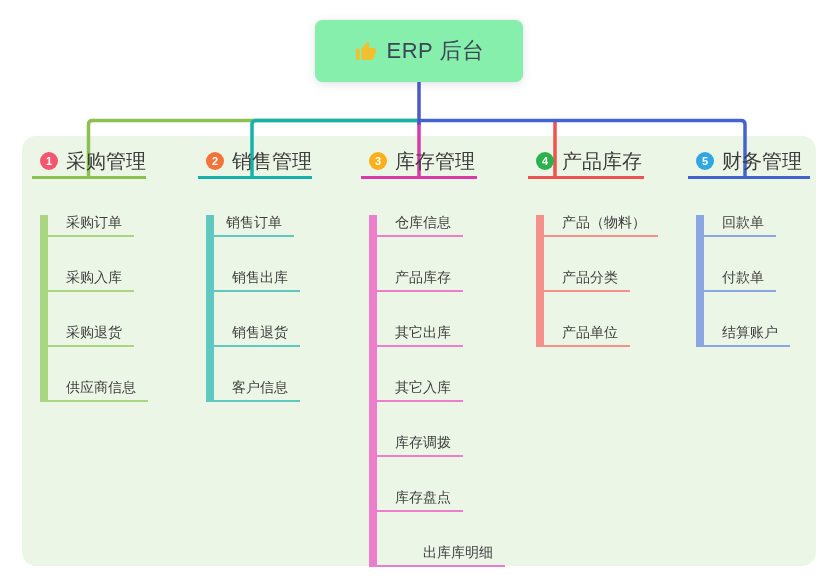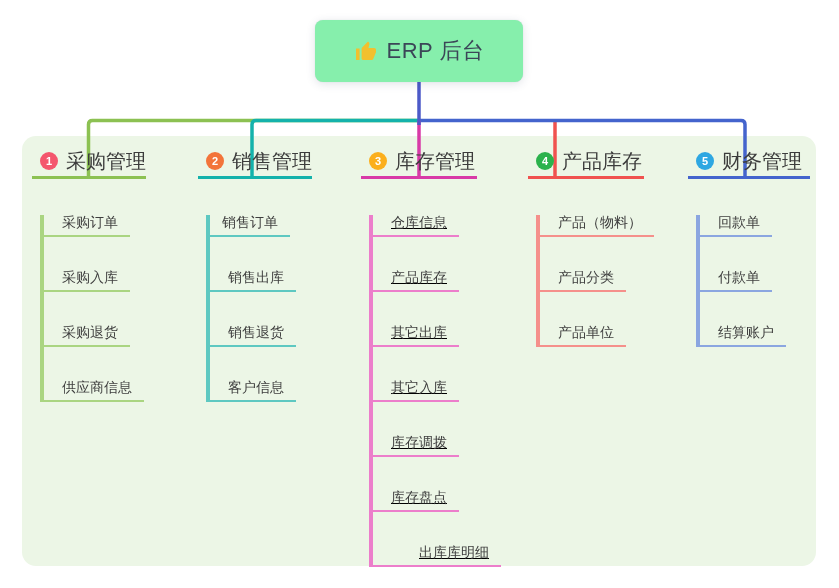--- a/index.html
+++ b/index.html
@@ -80,21 +80,21 @@
     flex: 0 0 auto;
   }
   .branch-title {
     font-size: 20px;
     font-weight: 500;
     color: #3c3c3c;
     white-space: nowrap;
   }
   .children {
     margin-left: 8px;
-    border-left: 4px solid #f9a8d4;
+    border-left: 8px solid #f9a8d4;
     margin-top: 36px;
   }
   .child {
     width: fit-content;
     border-bottom: 2px solid #ccc;
     padding: 0 12px 5px 18px;
     margin-top: 33px;
     font-size: 14px;
     line-height: 15px;
     color: #3e3e3e;
@@ -150,21 +150,21 @@
           <div class="child" style="border-bottom-color: rgb(94, 200, 193);"><span>销售退货</span></div>
           <div class="child" style="border-bottom-color: rgb(94, 200, 193);"><span>客户信息</span></div>
         </div>
   </div>
 
   <div class="branch" style="left: 361px; width: 116px;">
     <div class="branch-header" style="border-bottom-color: rgb(216, 58, 167);">
       <span class="badge" style="background: rgb(251, 175, 28);">3</span>
       <span class="branch-title">库存管理</span>
     </div>
-    <div class="children" style="border-left-color: rgb(236, 126, 203); text-decoration: underline;">
+    <div class="children" style="border-left-color: rgb(236, 126, 203);">
           <div class="child" style="border-bottom-color: rgb(236, 126, 203);"><span>仓库信息</span></div>
           <div class="child" style="border-bottom-color: rgb(236, 126, 203);"><span>产品库存</span></div>
           <div class="child" style="border-bottom-color: rgb(236, 126, 203);"><span>其它出库</span></div>
           <div class="child" style="border-bottom-color: rgb(236, 126, 203);"><span>其它入库</span></div>
           <div class="child" style="border-bottom-color: rgb(236, 126, 203);"><span>库存调拨</span></div>
           <div class="child" style="border-bottom-color: rgb(236, 126, 203);"><span>库存盘点</span></div>
           <div class="child" style="border-bottom-color: rgb(236, 126, 203); padding-left: 46px;"><span>出库库明细</span></div>
         </div>
   </div>
 

